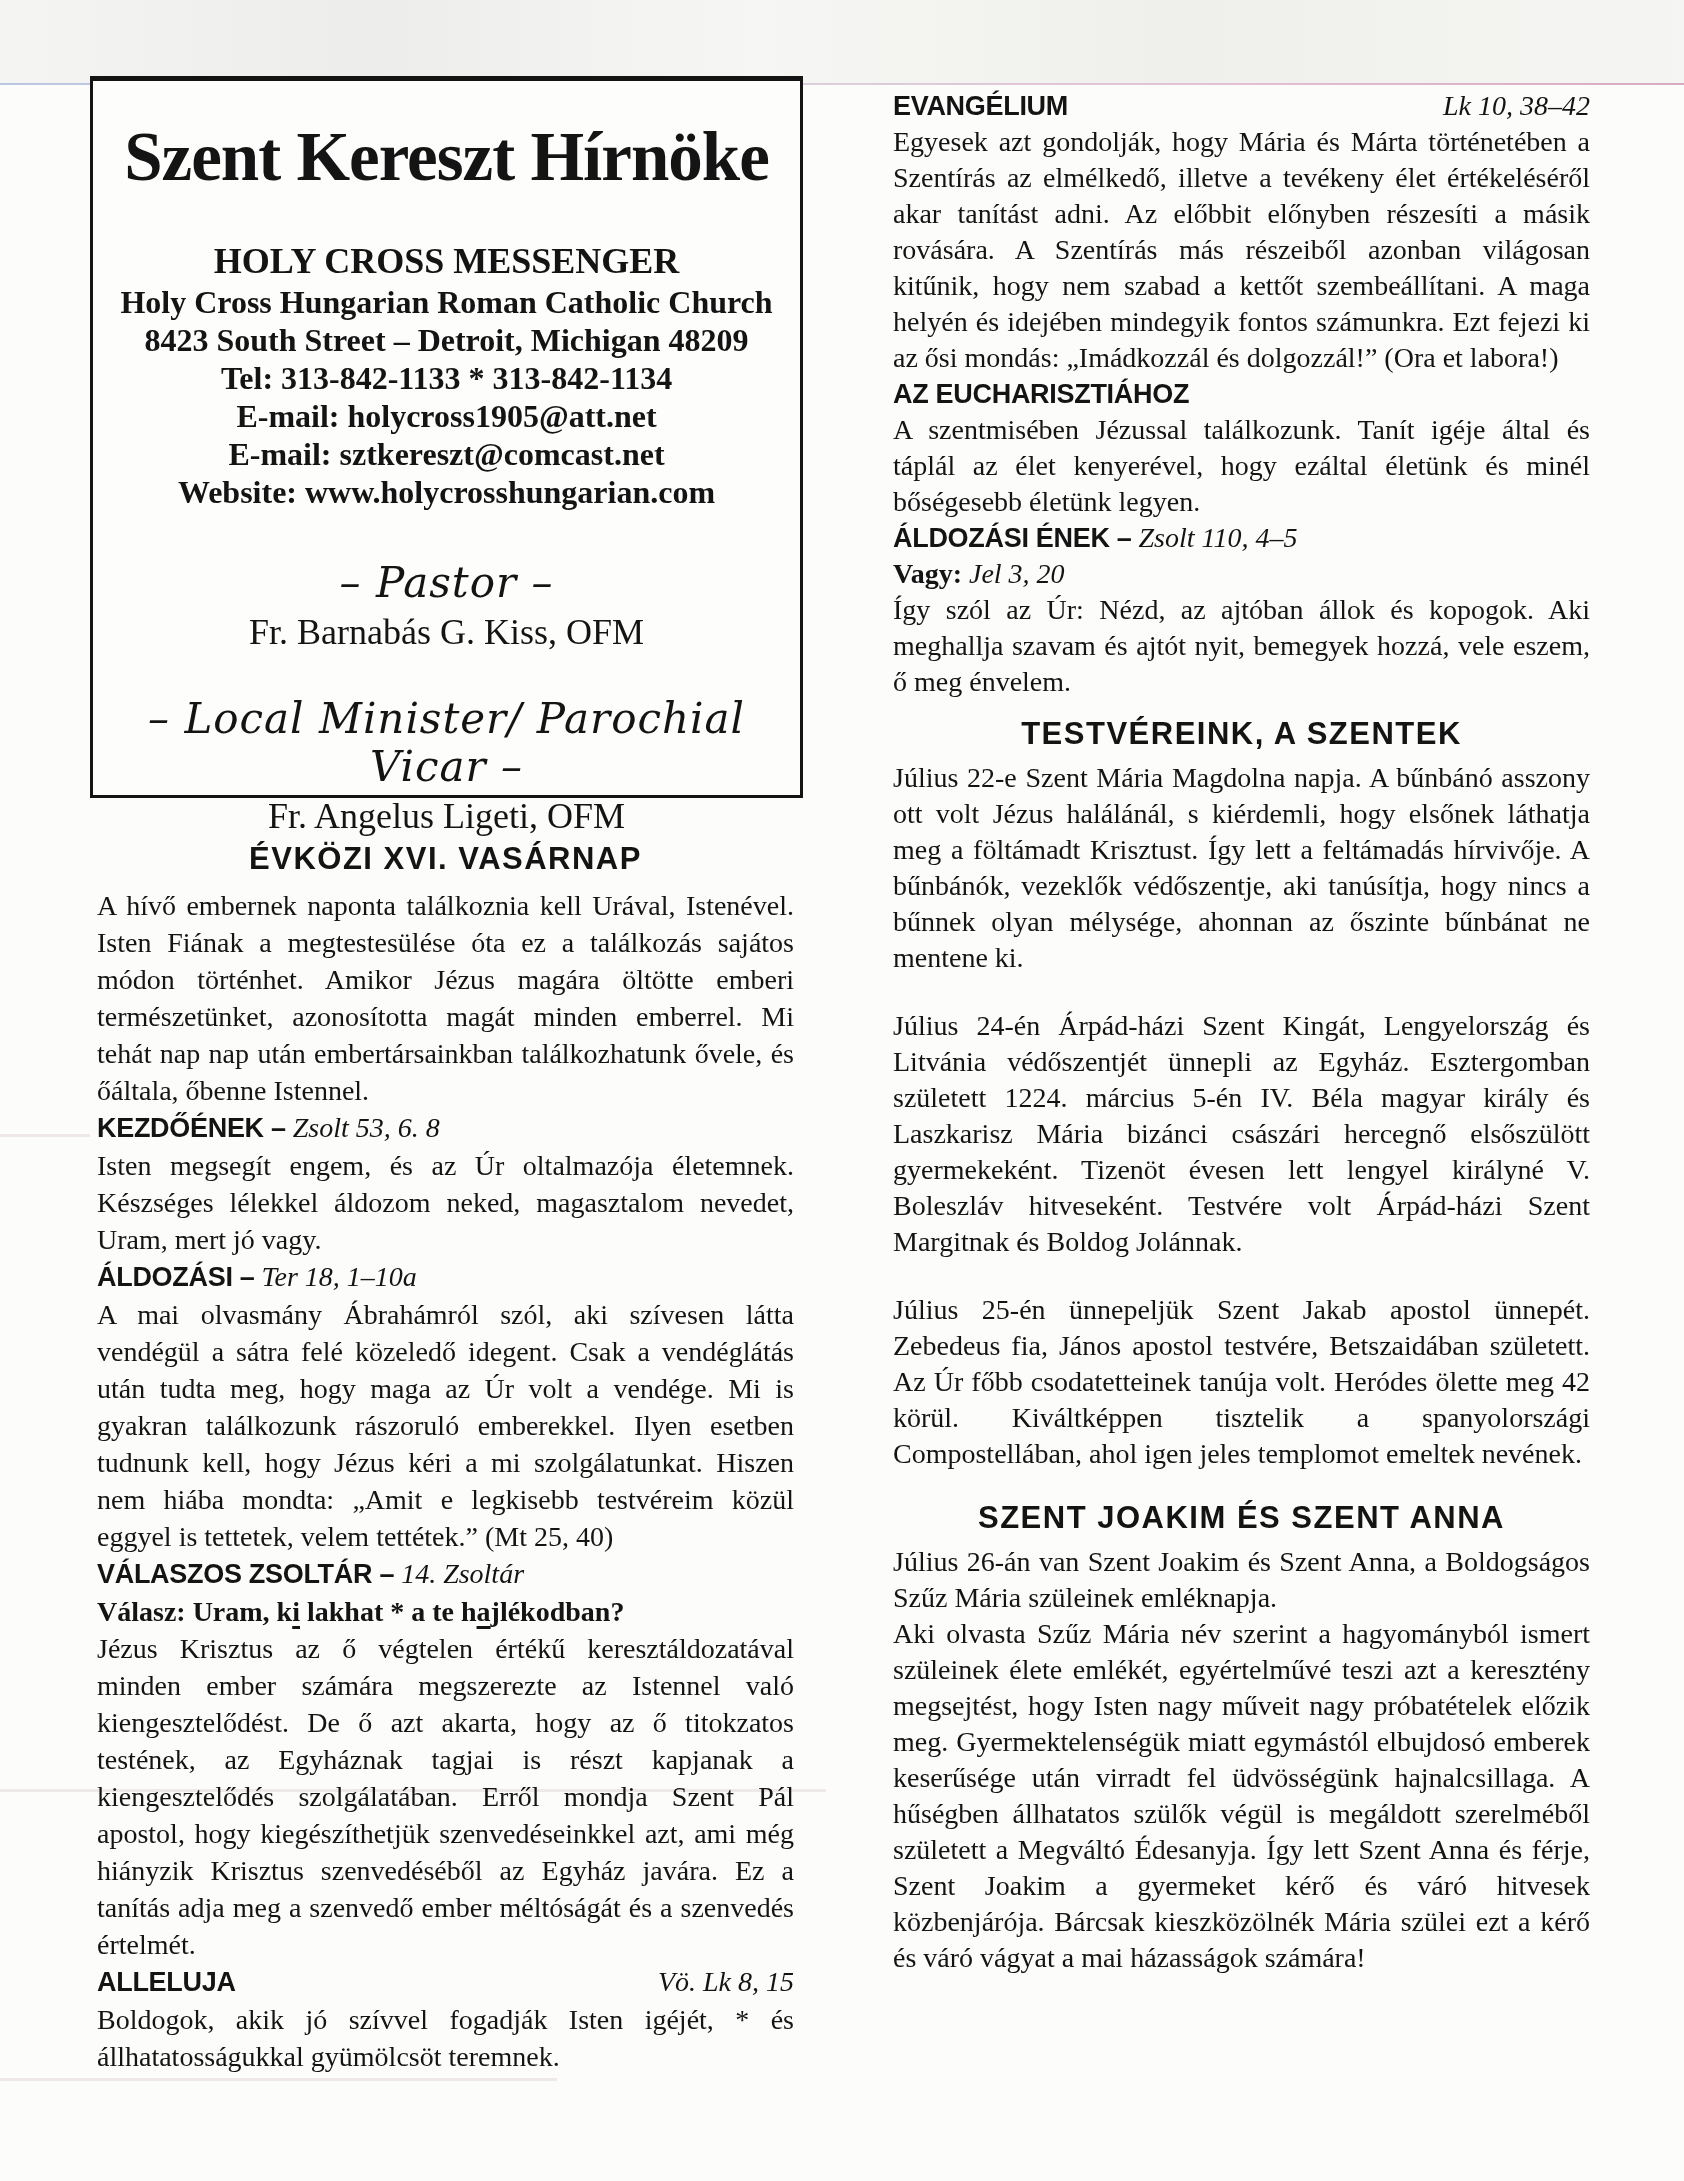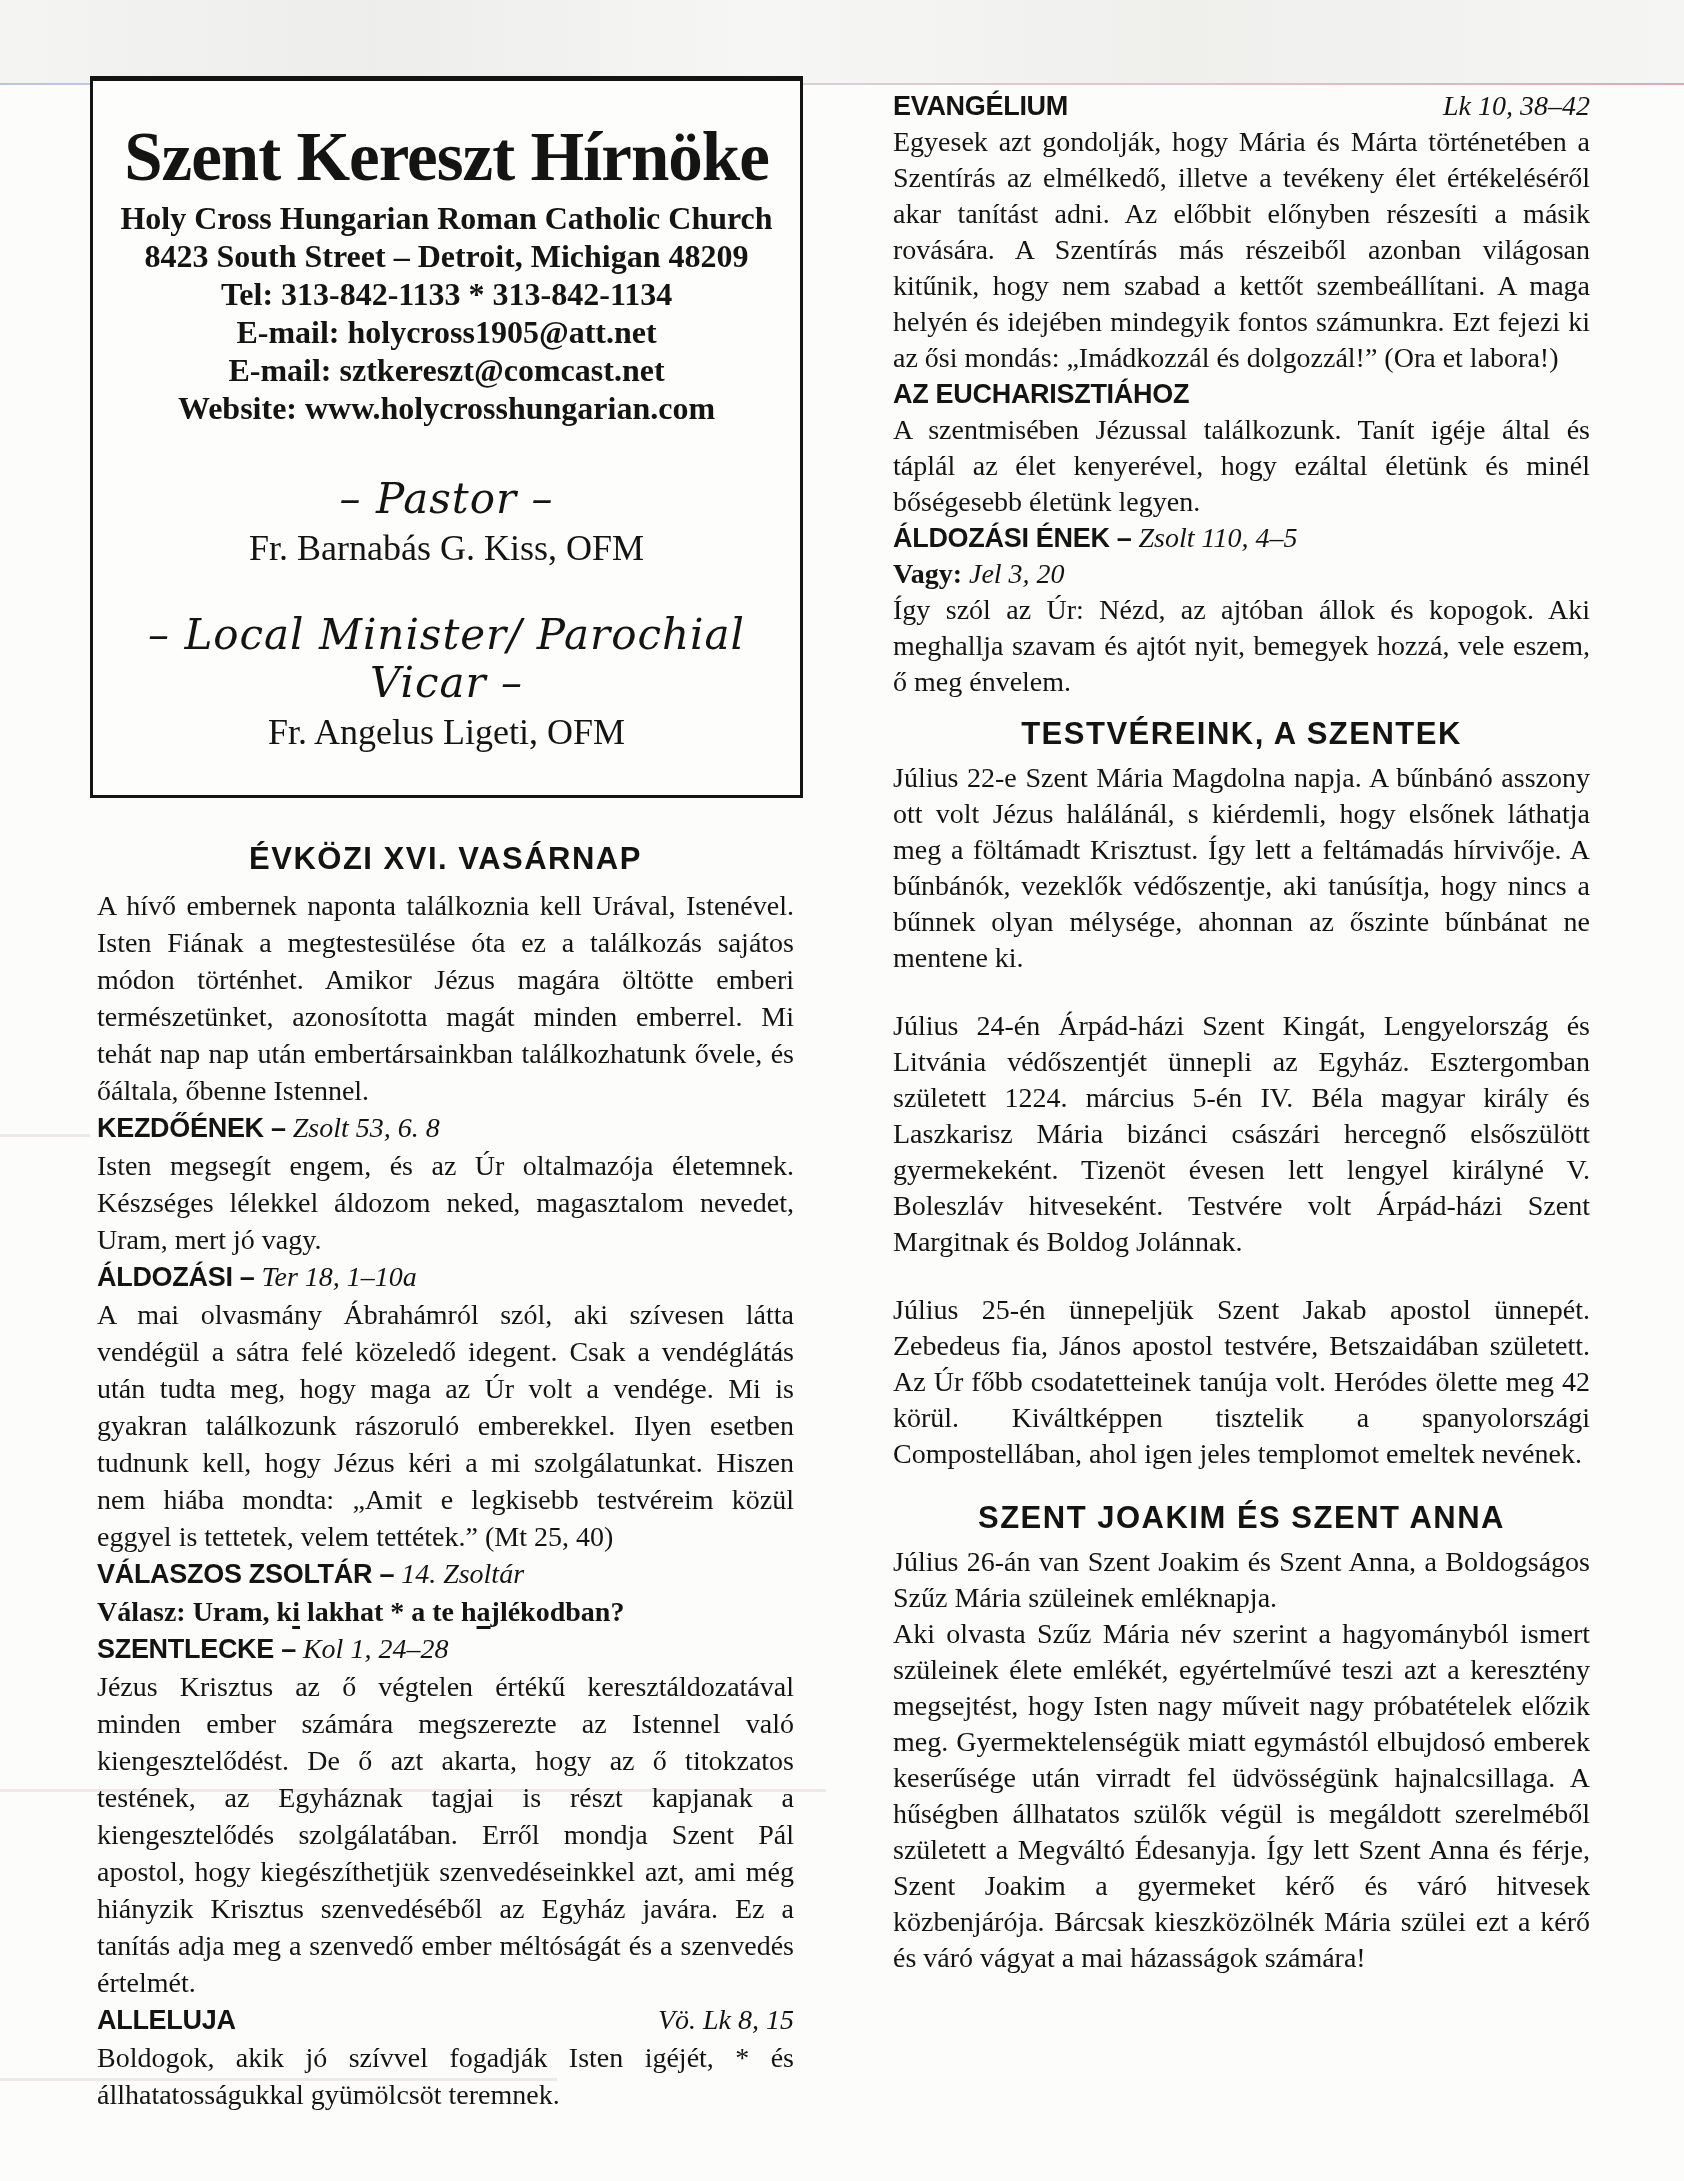--- a/index.html
+++ b/index.html
@@ -47,20 +47,21 @@
 
 <div class="page">
   <div class="top-band"></div>
   <div class="top-rule"></div>
   <div class="streak s1"></div>
   <div class="streak s2"></div>
   <div class="streak s3"></div>
 
   <div class="masthead">
     <div class="mh-title">Szent Kereszt Hírnöke</div>
+    <div class="mh-sub">HOLY CROSS MESSENGER</div>
     <div class="mh-line">Holy Cross Hungarian Roman Catholic Church</div>
     <div class="mh-line">8423 South Street – Detroit, Michigan 48209</div>
     <div class="mh-line">Tel: 313-842-1133 * 313-842-1134</div>
     <div class="mh-line">E-mail: holycross1905@att.net</div>
     <div class="mh-line">E-mail: sztkereszt@comcast.net</div>
     <div class="mh-line">Website: www.holycrosshungarian.com</div>
     <div class="mh-script">– Pastor –</div>
     <div class="mh-name">Fr. Barnabás G. Kiss, OFM</div>
     <div class="mh-script second">– Local Minister/ Parochial Vicar –</div>
     <div class="mh-name">Fr. Angelus Ligeti, OFM</div>
@@ -77,24 +78,20 @@
     <div class="labelline">
       <span class="lbl">ÁLDOZÁSI –</span>
       <span class="ref">Ter 18, 1–10a</span>
     </div>
     <p class="body">A mai olvasmány Ábrahámról szól, aki szívesen látta vendégül a sátra felé közeledő idegent. Csak a vendéglátás után tudta meg, hogy maga az Úr volt a vendége. Mi is gyakran találkozunk rászoruló emberekkel. Ilyen esetben tudnunk kell, hogy Jézus kéri a mi szolgálatunkat. Hiszen nem hiába mondta: „Amit e legkisebb testvéreim közül eggyel is tettetek, velem tettétek.” (Mt 25, 40)</p>
     <div class="labelline">
       <span class="lbl">VÁLASZOS ZSOLTÁR –</span>
       <span class="ref">14. Zsoltár</span>
     </div>
     <div class="boldline"><span>Válasz: Uram, k</span><span class="u">i</span><span> lakhat * a te h</span><span class="u">a</span><span>jlékodban?</span></div>
-    <div class="labelline">
-      <span class="lbl">SZENTLECKE –</span>
-      <span class="ref">Kol 1, 24–28</span>
-    </div>
     <p class="body">Jézus Krisztus az ő végtelen értékű keresztáldozatával minden ember számára megszerezte az Istennel való kiengesztelődést. De ő azt akarta, hogy az ő titokzatos testének, az Egyháznak tagjai is részt kapjanak a kiengesztelődés szolgálatában. Erről mondja Szent Pál apostol, hogy kiegészíthetjük szenvedéseinkkel azt, ami még hiányzik Krisztus szenvedéséből az Egyház javára. Ez a tanítás adja meg a szenvedő ember méltóságát és a szenvedés értelmét.</p>
     <div class="labelline split">
       <span class="lbl">ALLELUJA</span>
       <span class="ref">Vö. Lk 8, 15</span>
     </div>
     <p class="body">Boldogok, akik jó szívvel fogadják Isten igéjét, * és állhatatosságukkal gyümölcsöt teremnek.</p>
   </div>
 
   <div class="col right">
     <div class="labelline split">

